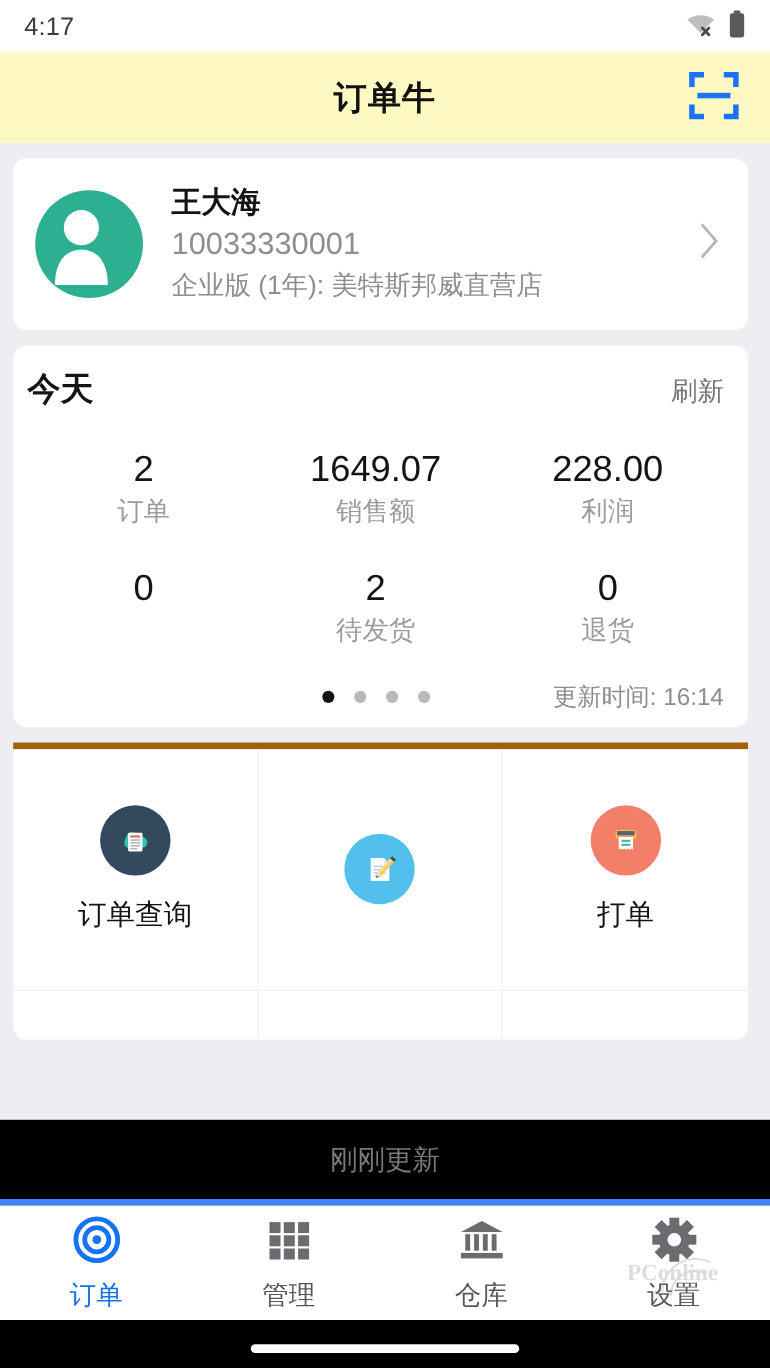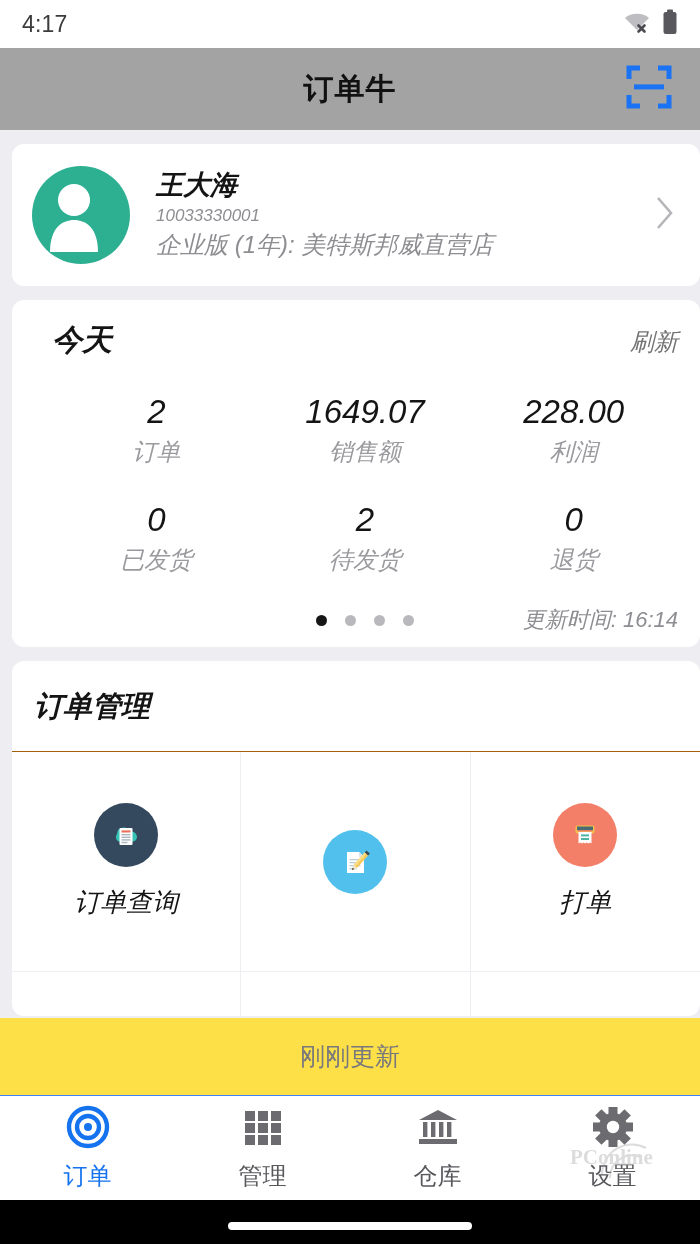--- a/index.html
+++ b/index.html
@@ -15,87 +15,86 @@
   .statusbar {
     height:48px; background:#ffffff;
     display:flex; align-items:center; justify-content:space-between;
     padding:16px 22px;
   }
   .status-time { font-size:23px; color:#3c3c3c; letter-spacing:.2px; }
   .status-right { display:flex; align-items:center; gap:11px; }
 
   
   .header {
-    height:82px; background:#a3a3a3;
+    height:82px; background:#fef9c3;
     display:flex; align-items:center; justify-content:center;
     position:relative;
   }
   .header-title { font-size:30px; font-weight:bold; color:#111; letter-spacing:1px; }
   .scan-btn { position:absolute; right:22px; top:50%; transform:translateY(-50%);
               width:58px; height:50px; display:flex; align-items:center; justify-content:center; }
 
   
   .card {
     background:#ffffff; border-radius:12px;
-    margin:14px 0 0 12px;
-    font-style:italic;
+    margin:14px 20px 0 12px;
   }
 
   
   .profile { display:flex; align-items:center; padding:22px 20px; position:relative; }
   .avatar {
     width:98px; height:98px; border-radius:50%;
     background:#2db092; flex:none;
     display:flex; align-items:flex-end; justify-content:center;
     overflow:hidden;
   }
   .profile-info { margin-left:26px; flex:1; min-width:0; }
   .profile-name { font-size:27px; font-weight:bold; color:#141414; line-height:1.35; }
-  .profile-id  { font-size:17px; color:#8d8d92; line-height:1.45; }
+  .profile-id  { font-size:28px; color:#8d8d92; line-height:1.45; }
   .profile-plan{ font-size:24px; color:#8d8d92; line-height:1.45; }
   .chev { flex:none; width:30px; display:flex; align-items:center; justify-content:center; }
 
   
-  .stats { padding:20px 22px 14px 40px;border-radius:20px; }
+  .stats { padding:20px 22px 14px 13px;border-radius:20px; }
   .stats-head { display:flex; align-items:baseline; justify-content:space-between; }
   .stats-title { font-size:30px; font-weight:bold; color:#141414; }
   .refresh-link { font-size:24px; color:#737373; }
   .stats-row { display:flex; margin-top:30px; }
   .stat { flex:1; text-align:center; }
   .stat-val { font-size:33px; color:#141414; line-height:1.25; }
   .stat-lab { font-size:24px; color:#9a9a9f; line-height:1.7; }
   .stats-row.second { margin-top:26px; }
   .stats-foot { display:flex; align-items:center; margin-top:26px; position:relative; height:26px; }
   .dots { position:absolute; left:50%; transform:translateX(-50%); display:flex; gap:18px; }
   .dot { width:11px; height:11px; border-radius:50%; background:#b9b9bd; }
   .dot.active { background:#161616; }
   .update-time { margin-left:auto; font-size:22px; color:#8d8d92; }
 
   
   .om-title { font-size:29px; font-weight:bold; color:#141414; padding:26px 22px 24px 22px; }
-  .om-grid { display:grid; grid-template-columns:repeat(3,1fr); border-top:1px solid #a16207; }
+  .om-grid { display:grid; grid-template-columns:repeat(3,1fr); border-top:6px solid #a16207; }
   .om-cell {
     display:flex; flex-direction:column; align-items:center; justify-content:center;
     height:220px; border-right:1px solid #eeeef2; border-bottom:1px solid #eeeef2;
   }
   .om-cell:nth-child(3n){ border-right:none; }
   .om-cell .ic { width:64px; height:64px; border-radius:50%;
                  display:flex; align-items:center; justify-content:center; }
   .om-label { margin-top:18px; font-size:26px; color:#141414; }
   .om-row2 { display:grid; grid-template-columns:repeat(3,1fr); }
   .om-row2 > div { height:44px; border-right:1px solid #eeeef2; }
   .om-row2 > div:nth-child(3){ border-right:none; }
 
   
   .pull-note {
     position:absolute; left:0; right:0; bottom:148px;
-    background:#fde047;
+    background:#000000;
     height:78px; display:flex; align-items:center; justify-content:center;
     font-size:25px; color:#78787d;
-    border-bottom:1px solid #3b82f6;
+    border-bottom:6px solid #3b82f6;
   }
 
   
   .tabbar {
     position:absolute; left:0; right:0; bottom:44px; height:104px;
     background:#ffffff; display:flex; align-items:center;
   }
   .tab { flex:1; display:flex; flex-direction:column; align-items:center; gap:6px; }
   .tab-label { font-size:24px; color:#57575c; }
   .tab.active .tab-label { color:#1673f0; }
@@ -189,21 +188,20 @@
       </div>
       <div class="stat">
         <div class="stat-val">228.00</div>
         <div class="stat-lab">利润</div>
       </div>
     </div>
 
     <div class="stats-row second">
       <div class="stat">
         <div class="stat-val">0</div>
-        <div class="stat-lab">已发货</div>
       </div>
       <div class="stat">
         <div class="stat-val">2</div>
         <div class="stat-lab">待发货</div>
       </div>
       <div class="stat">
         <div class="stat-val">0</div>
         <div class="stat-lab">退货</div>
       </div>
     </div>
@@ -214,21 +212,20 @@
           <span class="dot"></span>
           <span class="dot"></span>
           <span class="dot"></span>
         </div>
       <div class="update-time">更新时间: 16:14</div>
     </div>
   </div>
 </div>
 
 <div class="card">
-  <div class="om-title">订单管理</div>
   <div class="om-grid">
 
     <div class="om-cell">
       <div class="ic" style="background:#34495e">
         <svg width="40" height="40" viewBox="0 0 40 40">
           <path d="M11 19 a6.5 6.5 0 0 1 12.6-2.2 A5.6 5.6 0 0 1 31 22 a4.6 4.6 0 0 1-4.6 4.6 H12.6 A5 5 0 0 1 11 19 Z" fill="#35c2b5"></path>
           <rect x="13.5" y="13" width="13" height="17" rx="1" fill="#ffffff"></rect>
           <rect x="15.5" y="15.4" width="9" height="2.1" fill="#e8705a"></rect>
           <g fill="#a9b6c0">
             <rect x="15.5" y="19" width="9" height="1.4"></rect>

